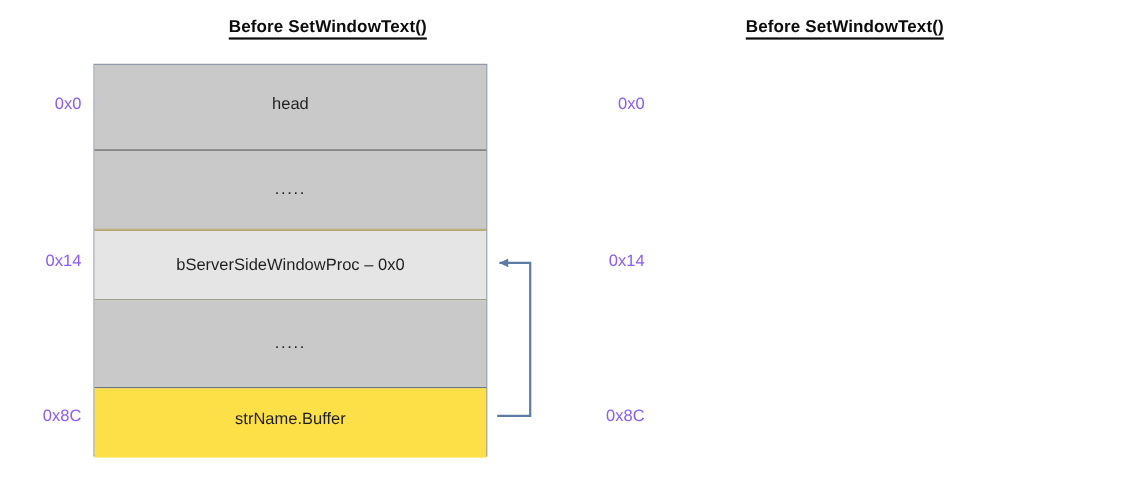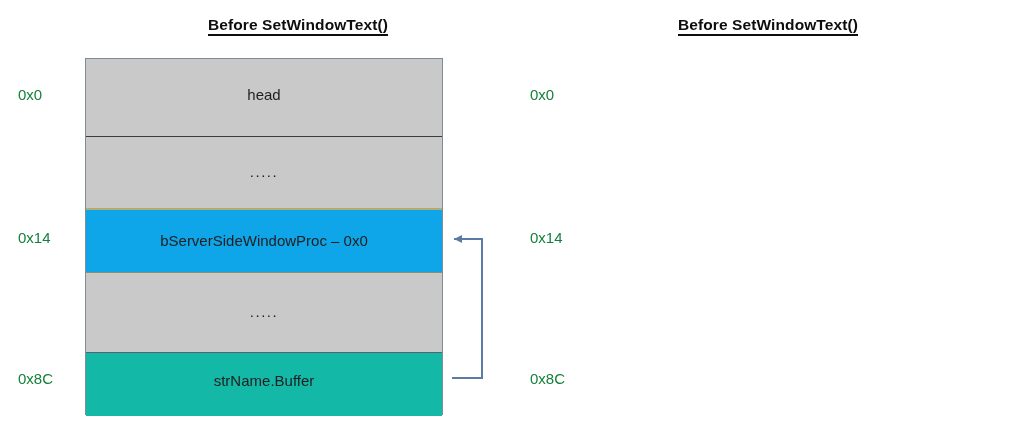--- a/index.html
+++ b/index.html
@@ -82,49 +82,50 @@
   }
   .row-dots1 {
     top: 78px;
     height: 72px;
     background: #c9c9c9;
     border-bottom: 1px solid #b5a96f;
   }
   .row-yellow {
     top: 150px;
     height: 64px;
-    background: #0ea5e9;
+    background: #e5e5e5;
     border-top: 1px solid #b5a96f;
     border-bottom: 1px solid #8a8f6e;
   }
   .row-dots2 {
     top: 214px;
     height: 80px;
     background: #c9c9c9;
     border-bottom: 1px solid #57626f;
   }
   .row-blue {
     top: 294px;
     height: 63px;
-    background: #14b8a6;
+    background: #fde047;
     align-items: flex-start;
     padding-top: 20px;
   }
 
   .dots {
     letter-spacing: 1.5px;
     font-size: 15px;
     color: #1f1f1f;
   }
 
   
   .addr {
     position: absolute;
     font-size: 15px;
-    color: #15803d;
+    color: #8b5cf6;
+    text-align: right;
     white-space: nowrap;
   }
 
   
   .arrow-svg {
     position: absolute;
     overflow: visible;
   }
   .arrow-path {
     fill: none;

